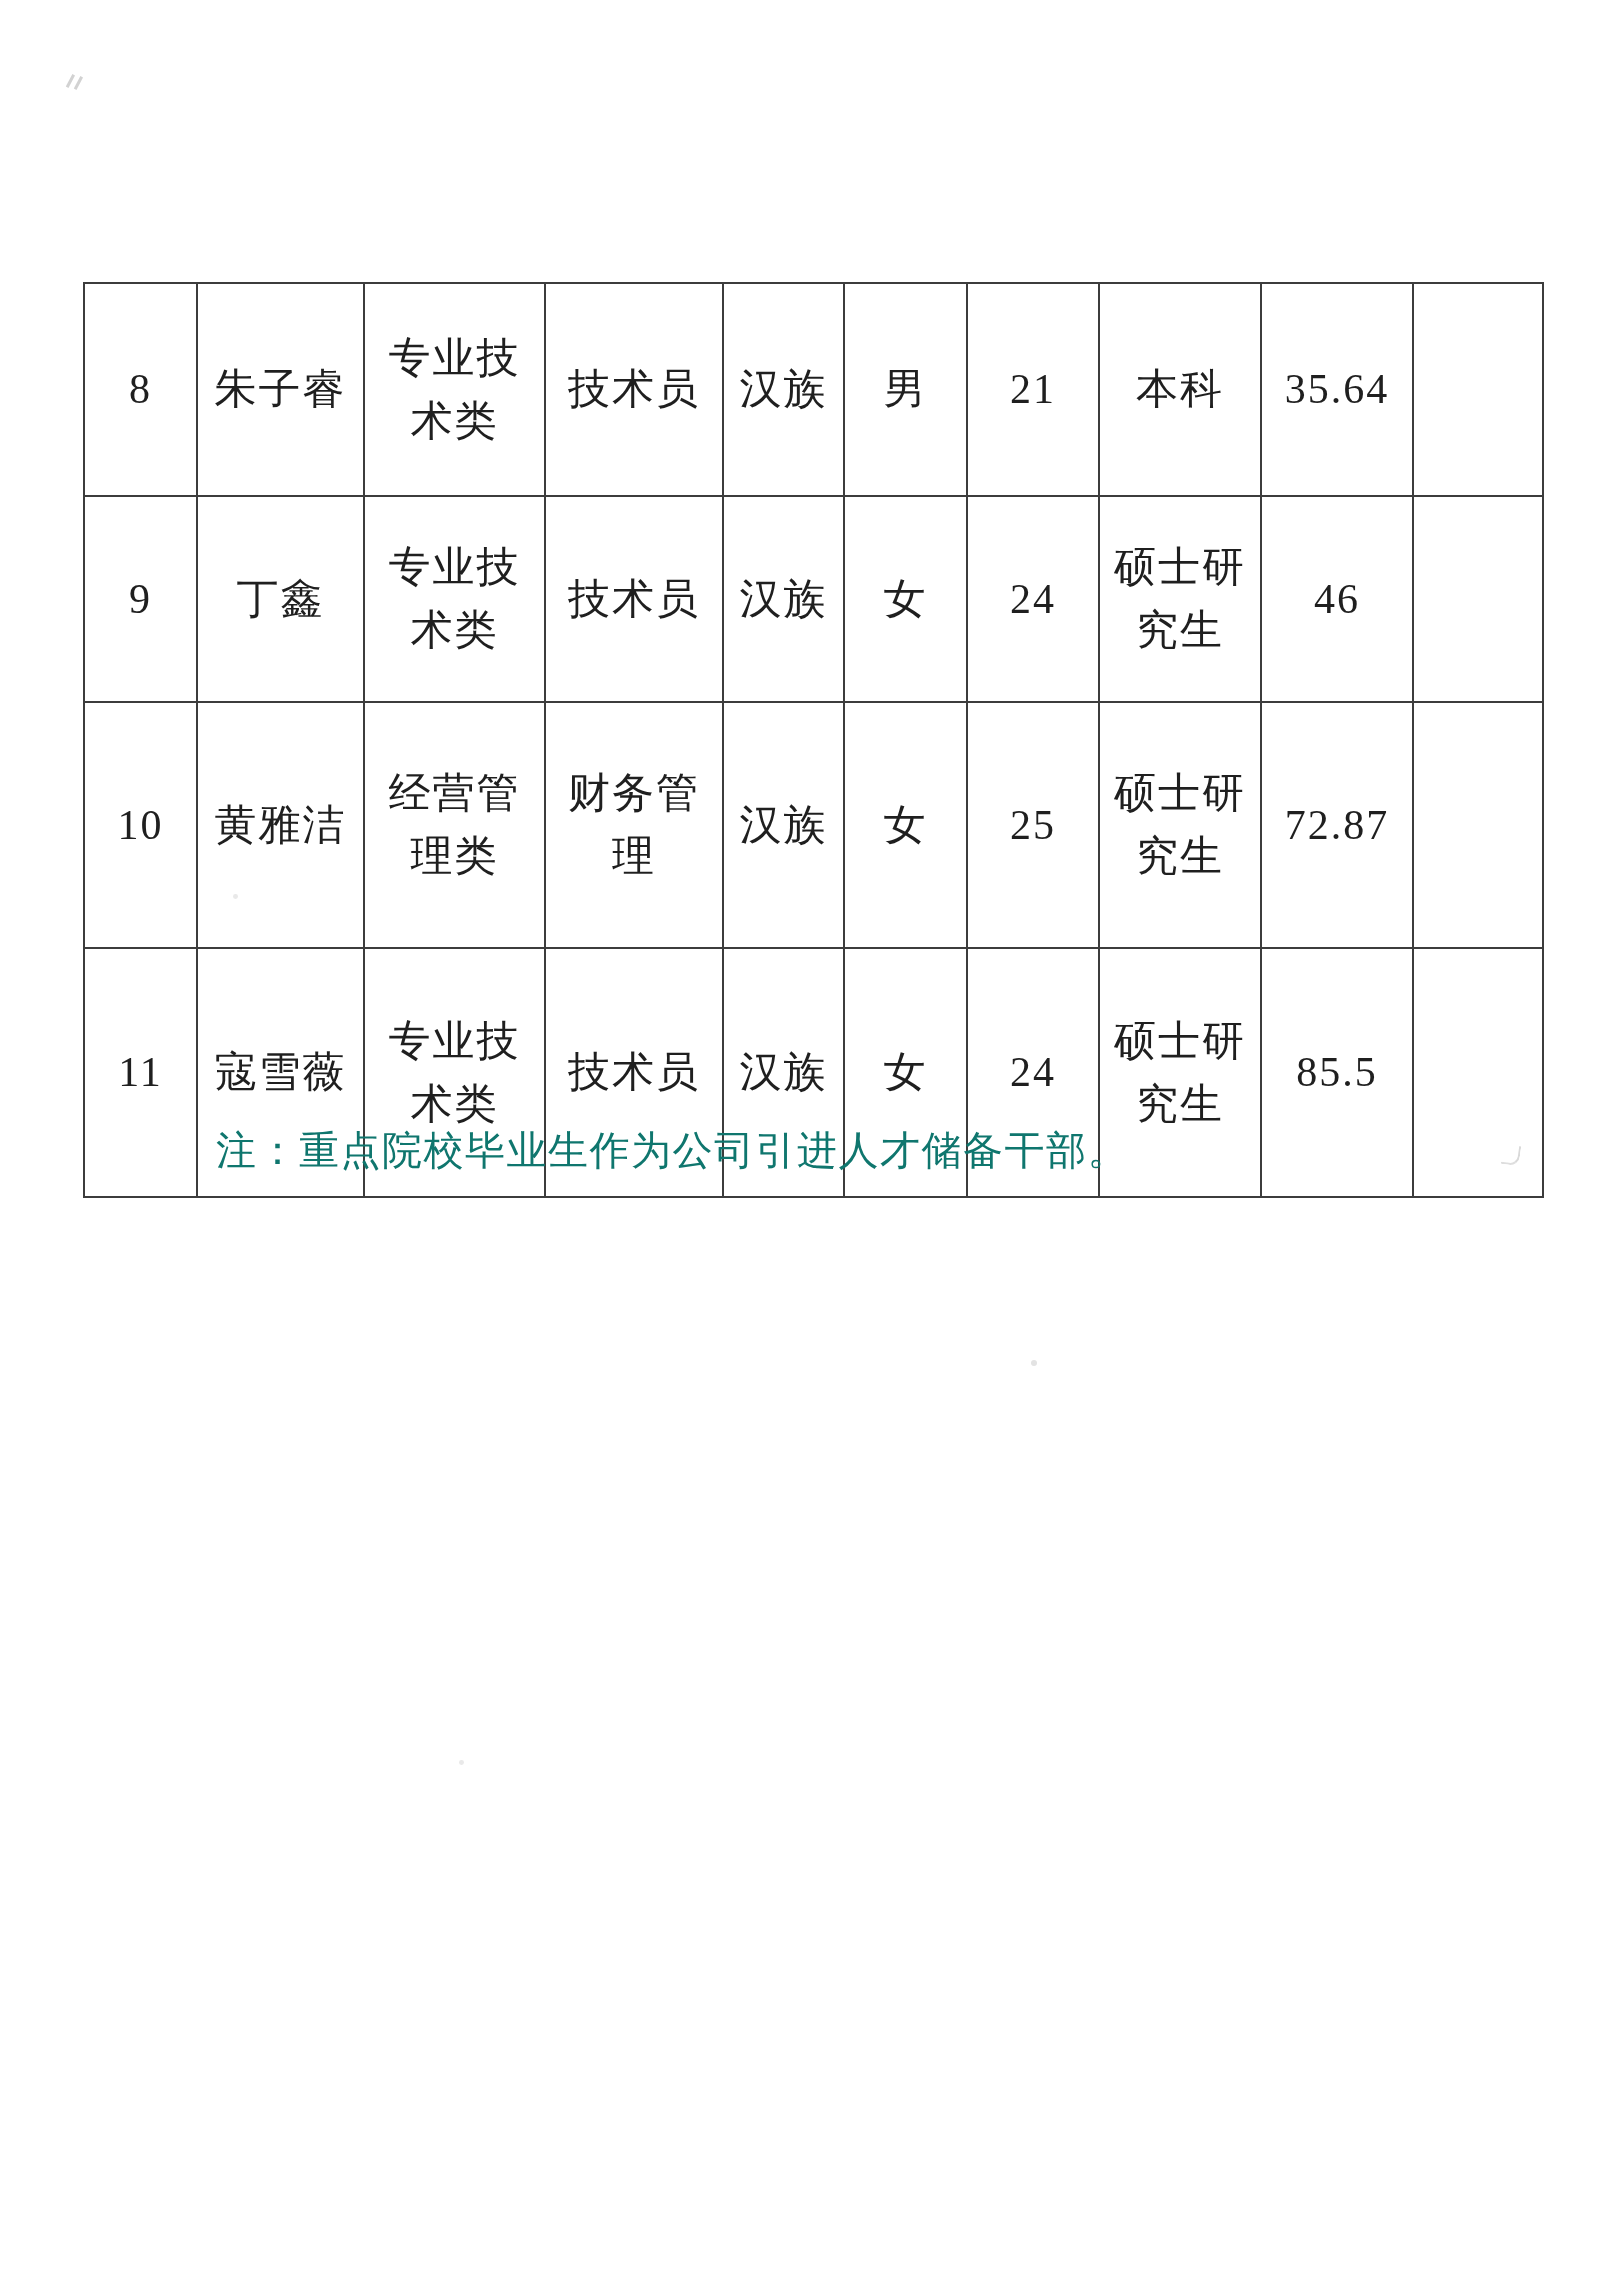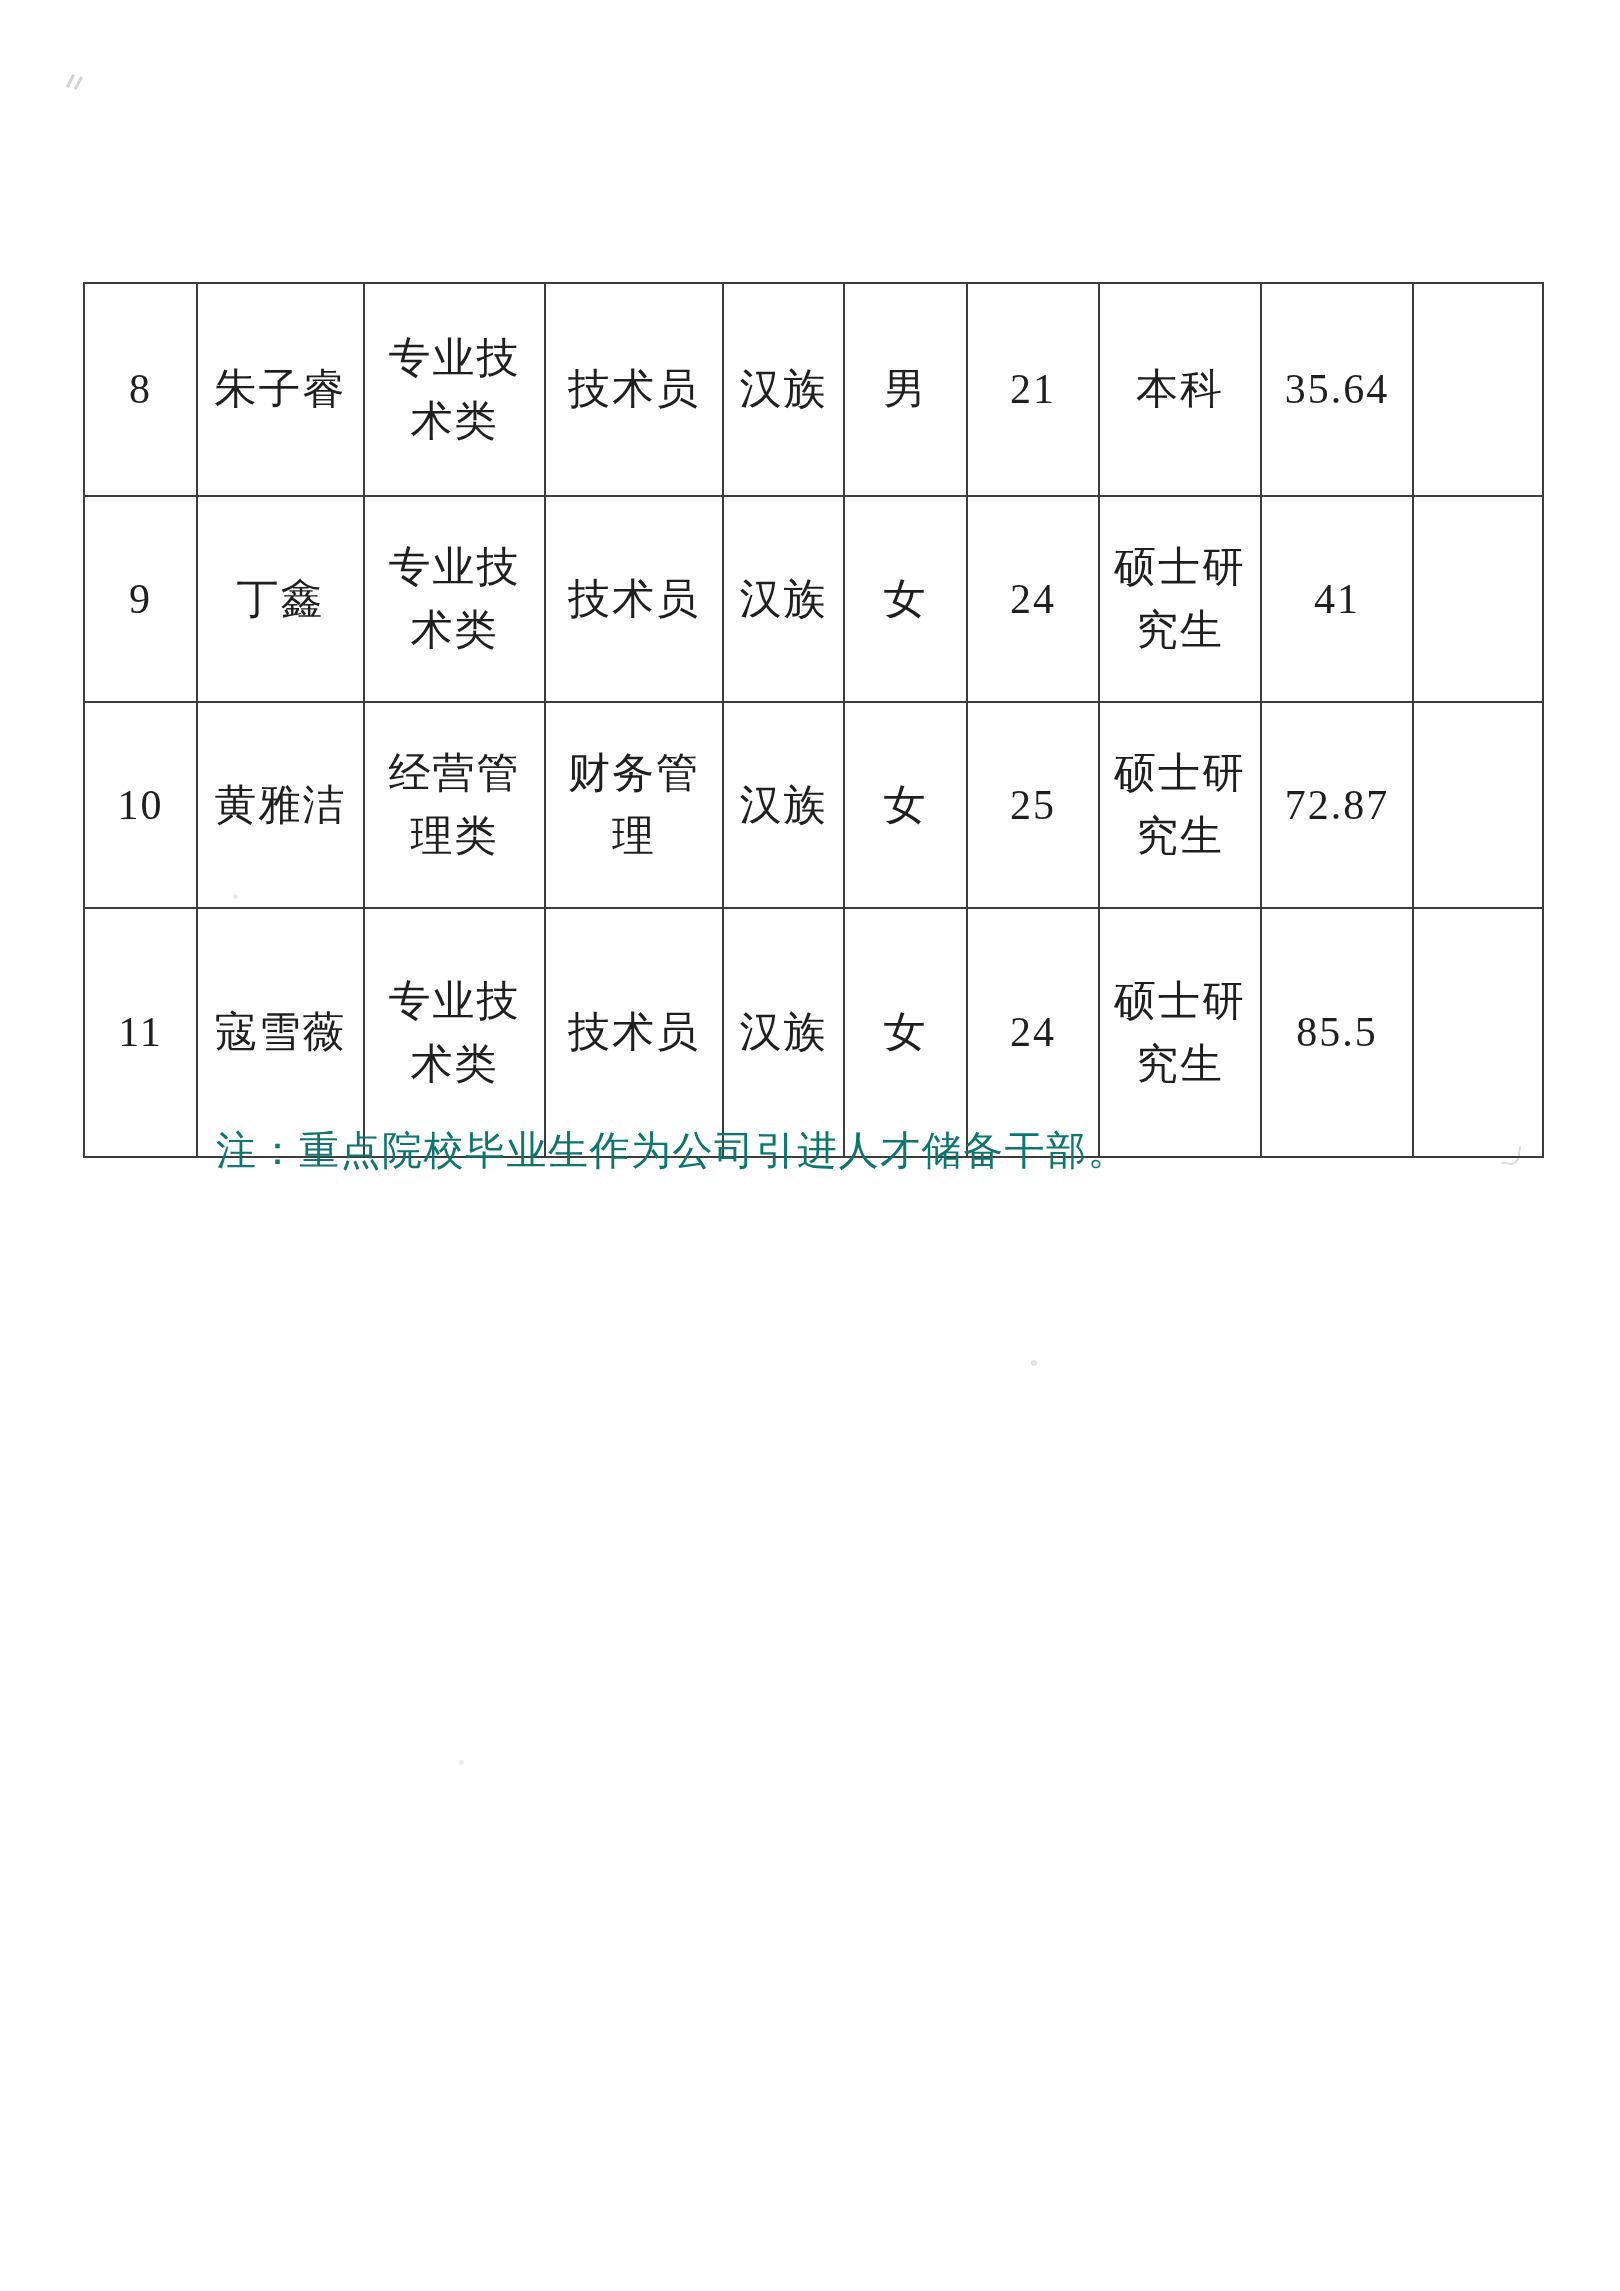--- a/index.html
+++ b/index.html
@@ -96,24 +96,24 @@
         <td class="num">9</td>
         <td>丁鑫</td>
         <td>专业技
 术类</td>
         <td>技术员</td>
         <td>汉族</td>
         <td>女</td>
         <td class="num">24</td>
         <td>硕士研
 究生</td>
-        <td class="num">41</td>
+        <td class="num">46</td>
         <td></td>
       </tr>
-      <tr style="height:206px">
+      <tr style="height:246px">
         <td class="num">10</td>
         <td>黄雅洁</td>
         <td>经营管
 理类</td>
         <td>财务管
 理</td>
         <td>汉族</td>
         <td>女</td>
         <td class="num">25</td>
         <td>硕士研

